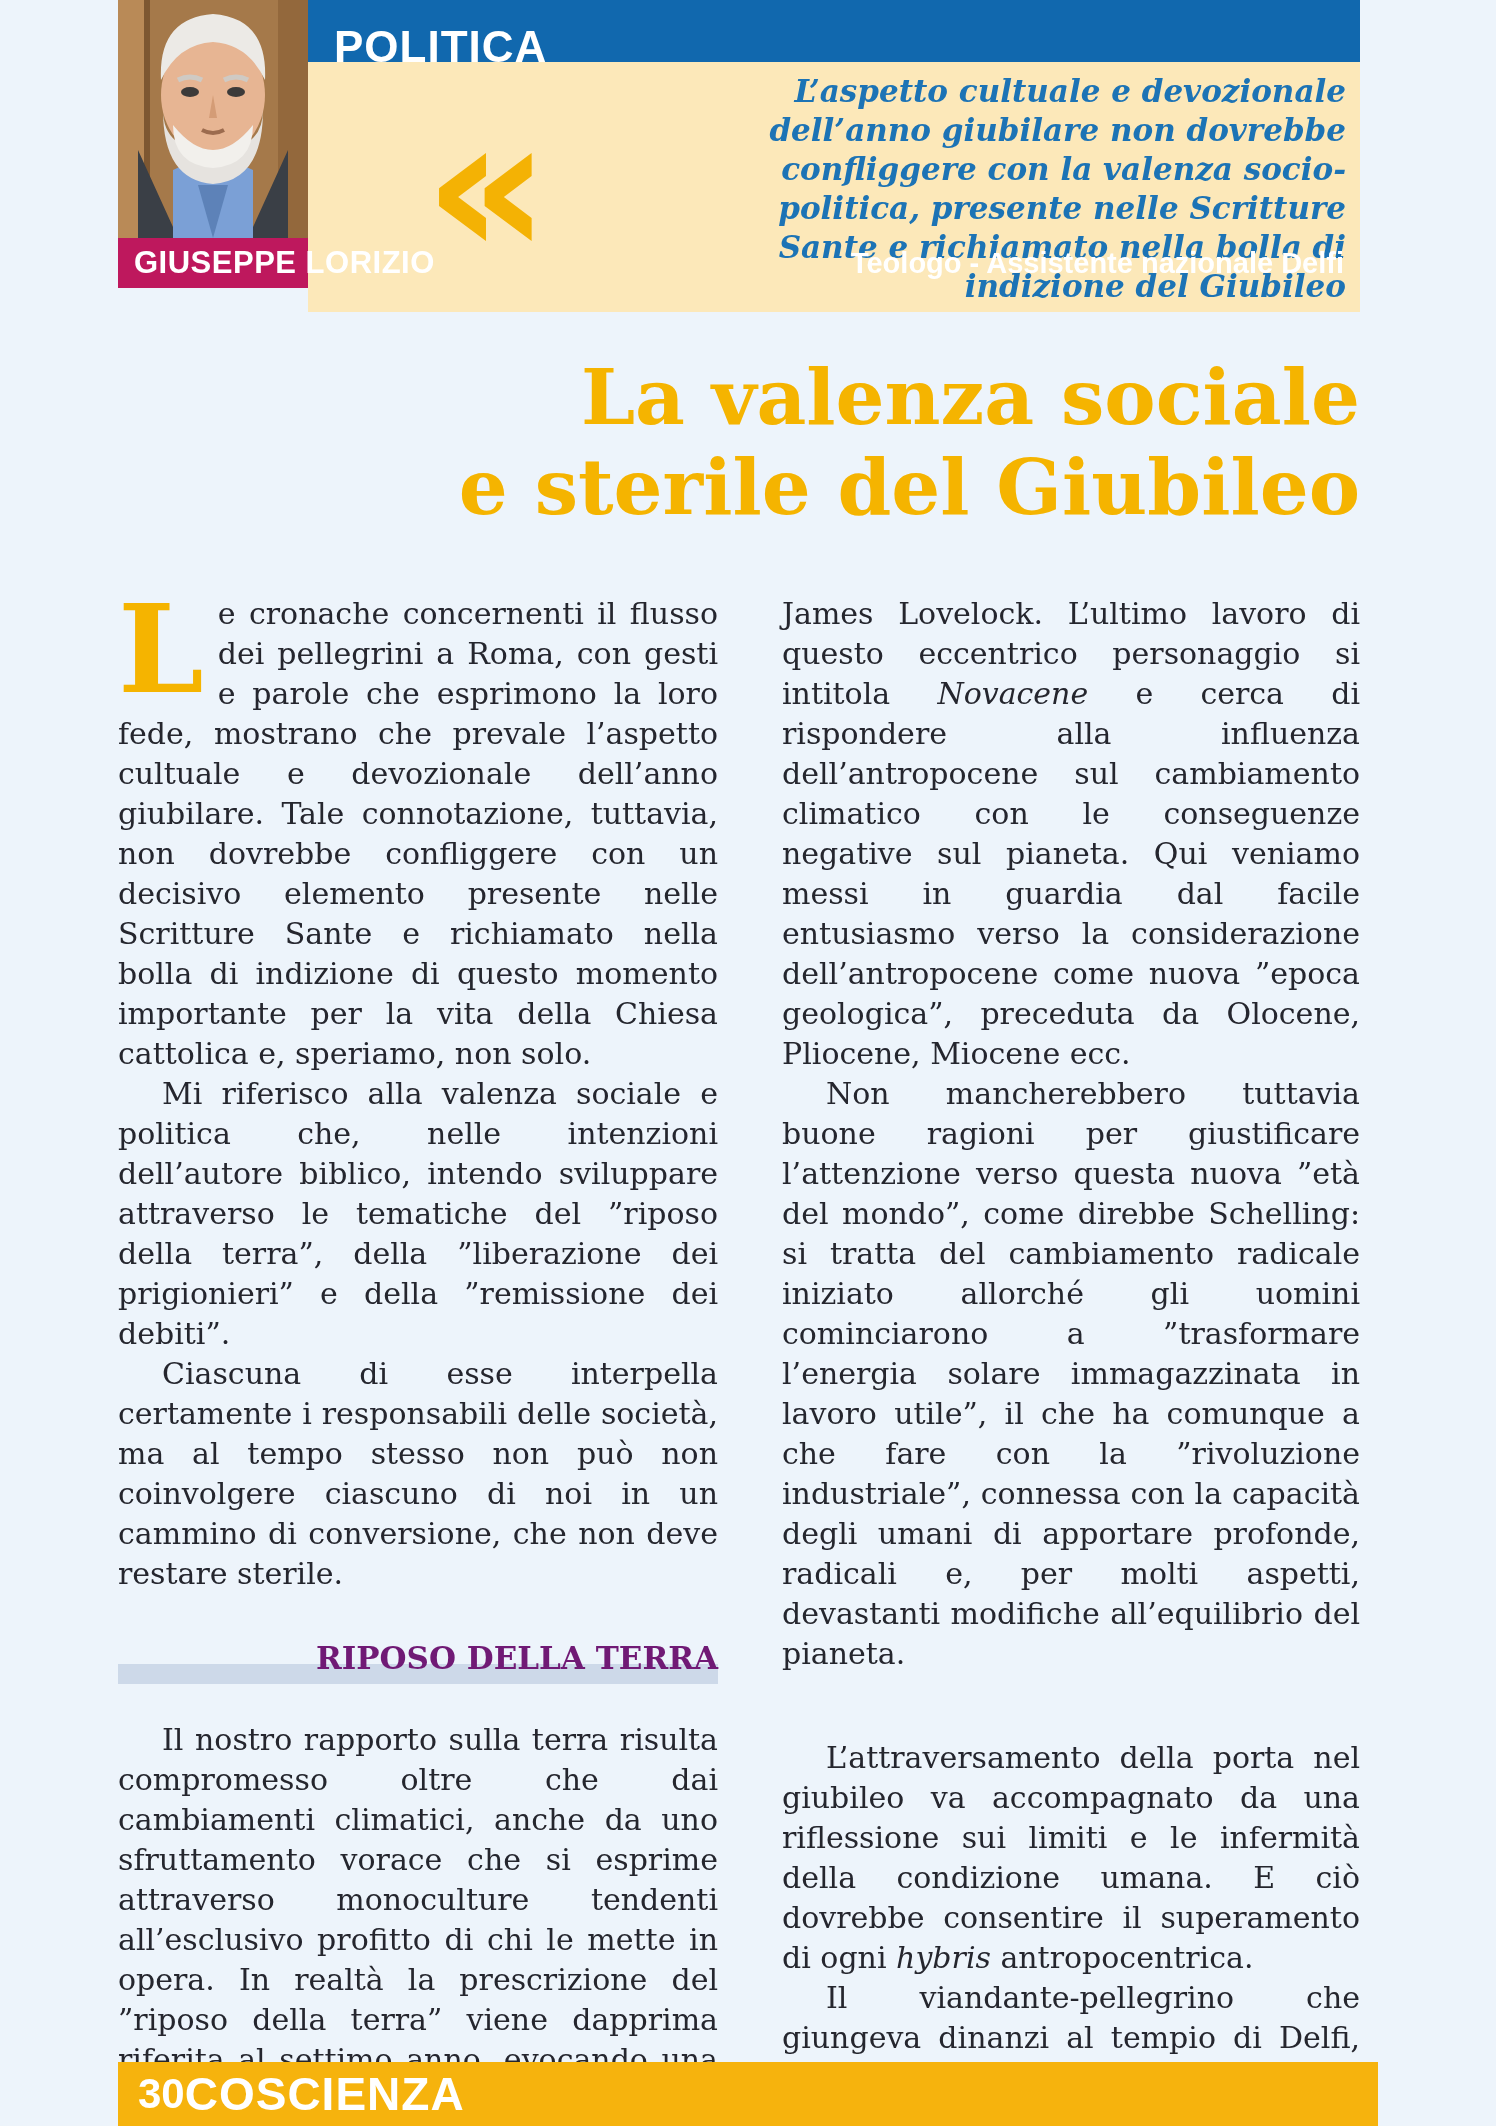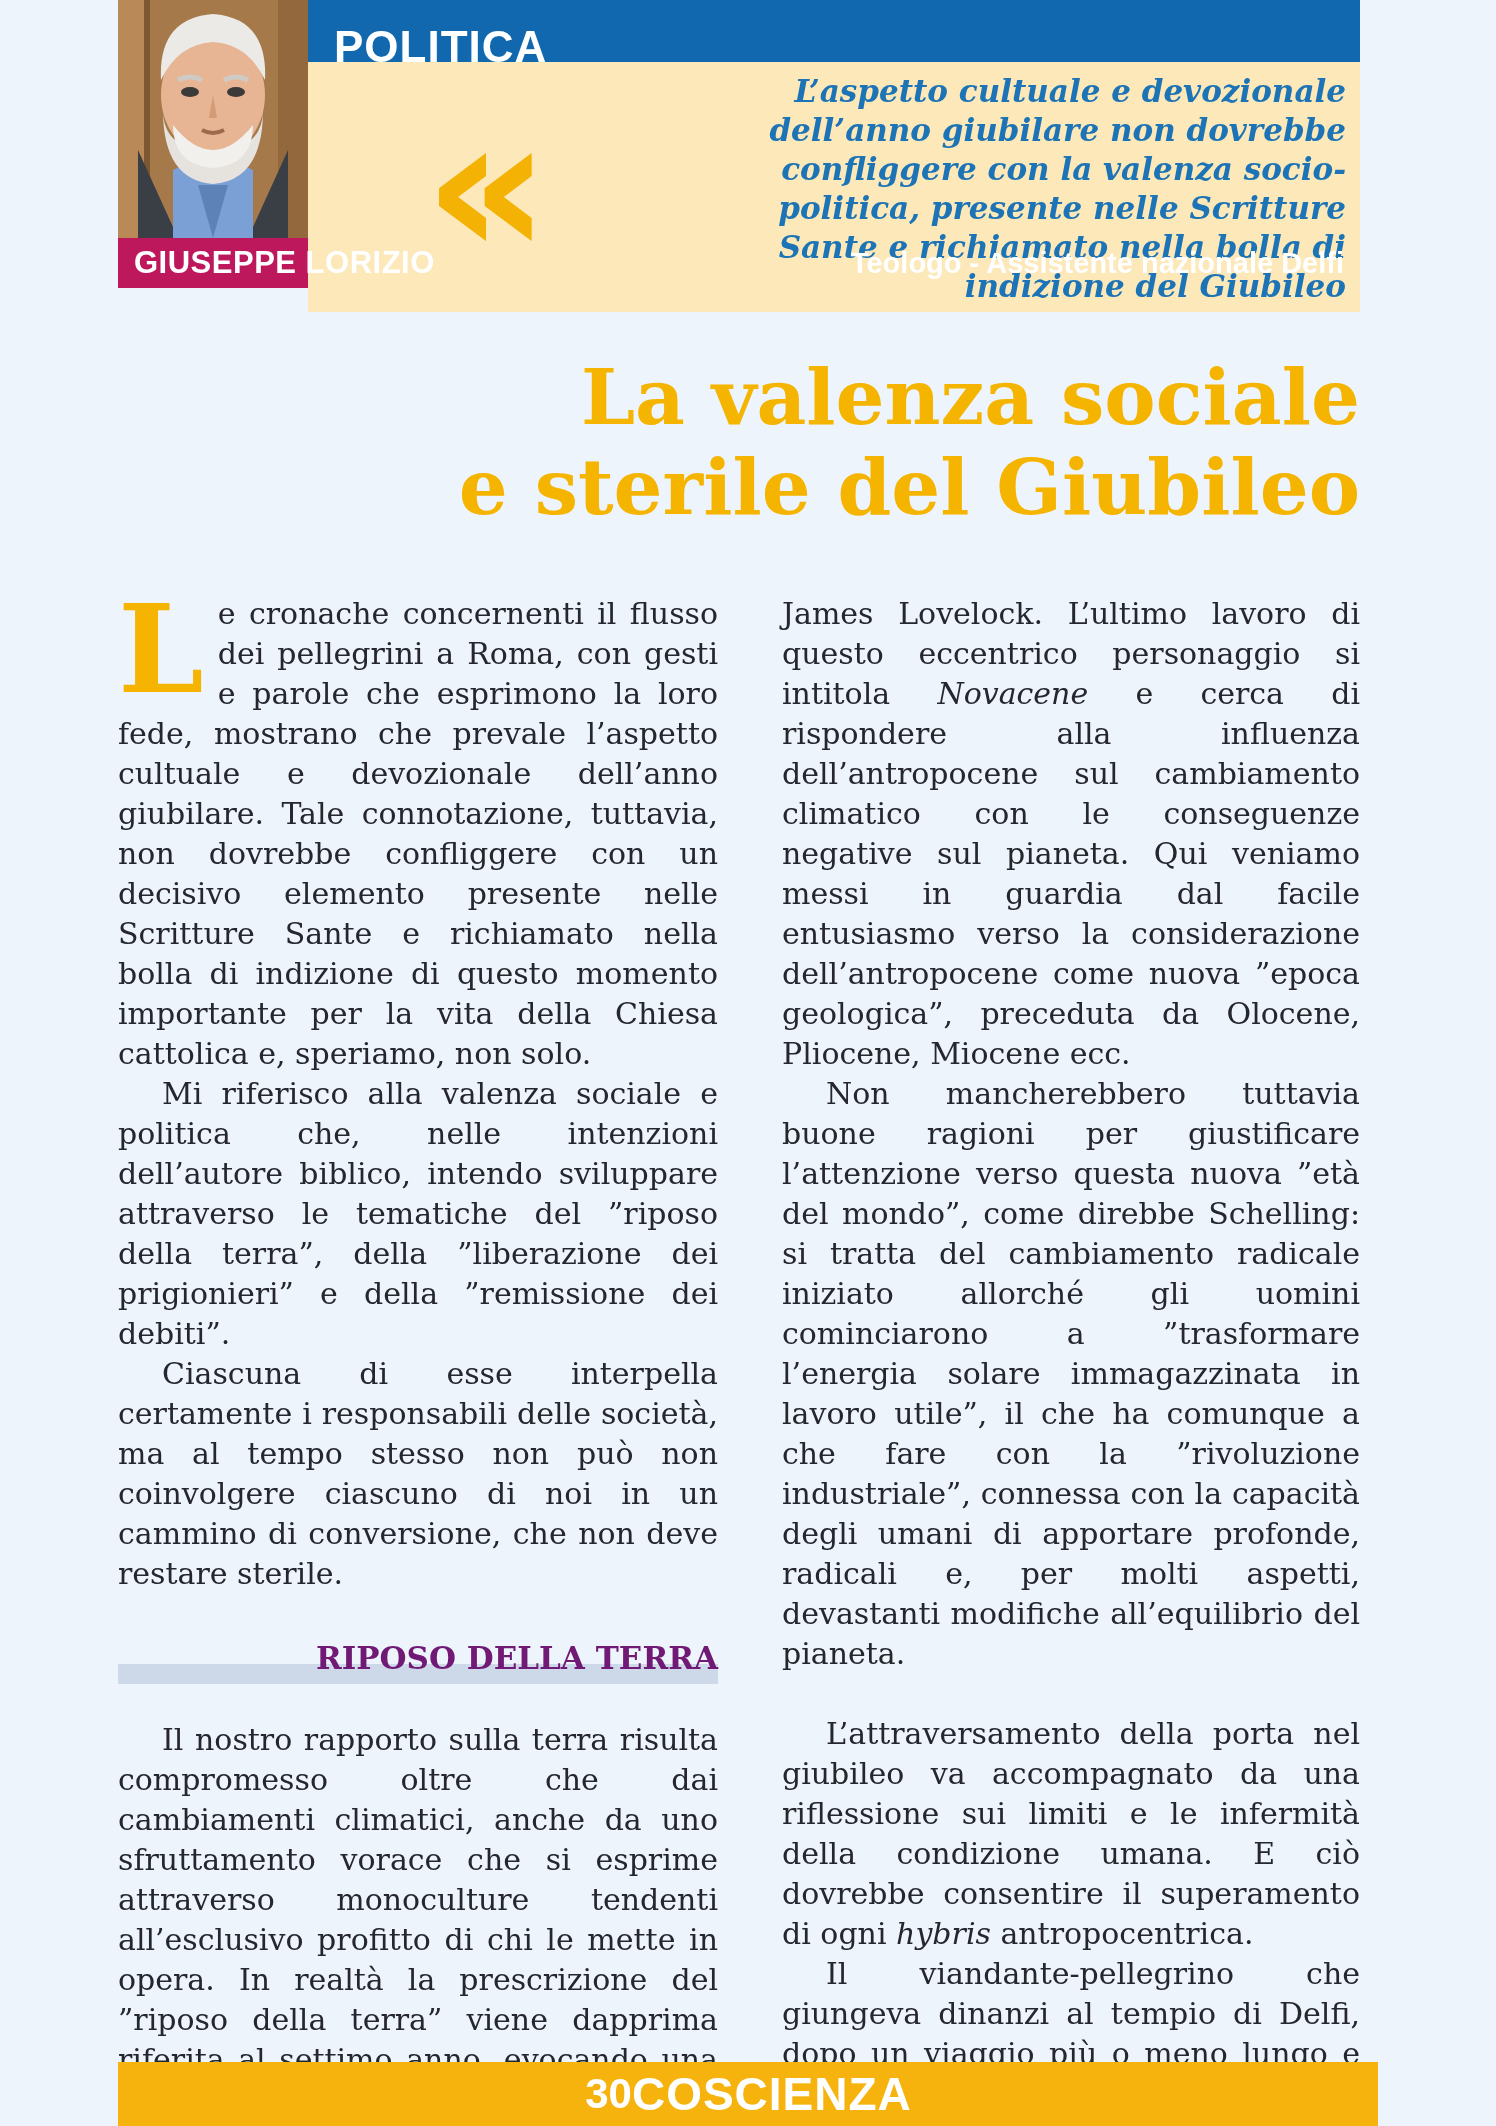--- a/index.html
+++ b/index.html
@@ -29,30 +29,30 @@
 
   
   .title{margin:64px 0 12px;color:#f5b400;font-weight:700;font-size:77px;line-height:90px;text-align:right;}
 
   
   .columns{display:flex;gap:64px;margin-top:62px;}
   .col-left{flex:0 0 600px;}
   .col-right{flex:1;}
   .body-para{margin:0;text-align:justify;font-size:30px;line-height:40px;color:#25262e;}
   .body-para.indent{text-indent:44px;}
-  .body-para.gap-before{margin-top:40px;}
+  .body-para.gap-before{margin-top:64px;}
   .dropcap{float:left;font-weight:700;color:#f5b400;font-size:122px;line-height:98px;
            margin:6px 14px 0 0;}
   .col-heading{margin:46px 0 0;text-align:right;color:#701a75;font-weight:700;
                font-size:31px;position:relative;z-index:2;}
   .heading-bar{height:20px;background:#cdd9e9;margin:-12px 0 36px;position:relative;z-index:1;}
 
   
   .footer{position:absolute;left:118px;bottom:0;width:1260px;height:64px;background:#f6b30d;
-          box-sizing:border-box;display:flex;justify-content:center;align-items:center;
+          box-sizing:border-box;display:flex;justify-content:flex-start;align-items:center;
           padding:0 19px 0 20px;color:#fff;font-family:"Liberation Sans",sans-serif;font-weight:700;}
   .page-number{font-size:42px;}
   .magazine-name{font-size:46px;letter-spacing:1px;}
 </style>
 </head>
 <body>
 
 <div class="page">
   <div class="content">
 

